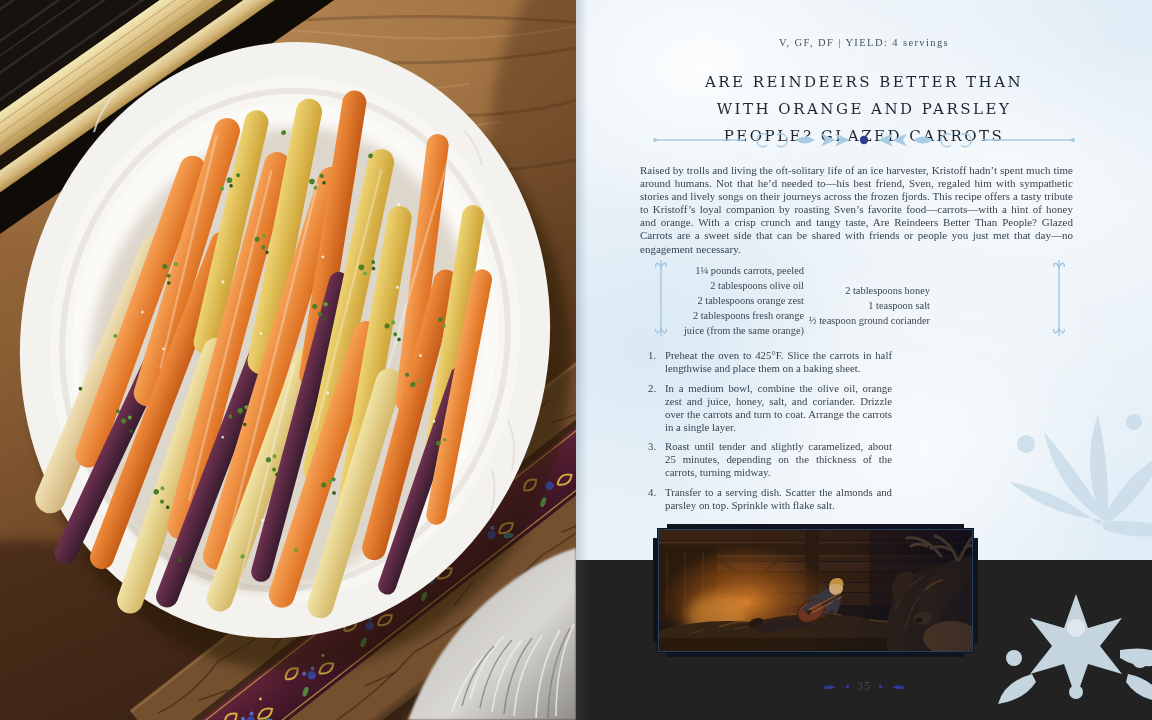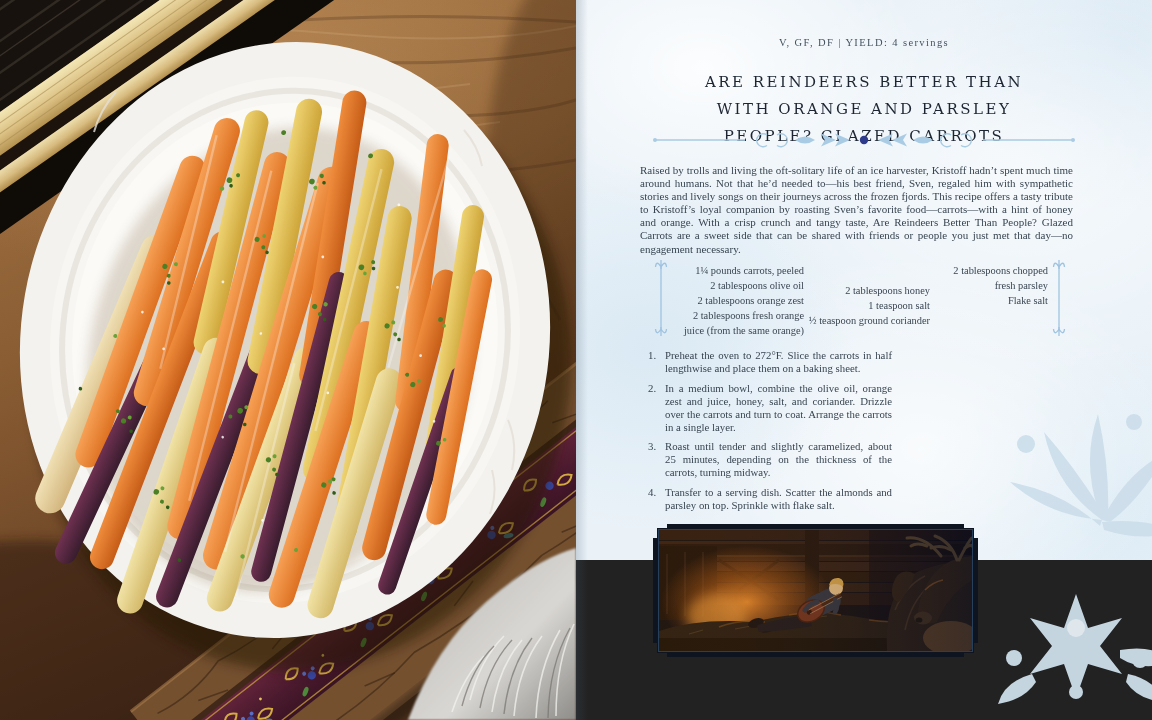--- a/index.html
+++ b/index.html
@@ -451,30 +451,26 @@
         <li>1¼ pounds carrots, peeled</li>
         <li>2 tablespoons olive oil</li>
         <li>2 tablespoons orange zest</li>
         <li>2 tablespoons fresh orange juice (from the same orange)</li>
       </ul>
       <ul class="c2">
         <li>2 tablespoons honey</li>
         <li>1 teaspoon salt</li>
         <li>½ teaspoon ground coriander</li>
       </ul>
-      <ul class="c3">
-        <li>2 tablespoons chopped fresh parsley</li>
-        <li>Flake salt</li>
-      </ul>
     </div>
 
     <ol class="steps">
       <li>
         <span class="n">1.</span>
-        <span class="t">Preheat the oven to 272°F. Slice the carrots in half lengthwise and place them on a baking sheet.</span>
+        <span class="t">Preheat the oven to 425°F. Slice the carrots in half lengthwise and place them on a baking sheet.</span>
       </li>
       <li>
         <span class="n">2.</span>
         <span class="t">In a medium bowl, combine the olive oil, orange zest and juice, honey, salt, and coriander. Drizzle over the carrots and turn to coat. Arrange the carrots in a single layer.</span>
       </li>
       <li>
         <span class="n">3.</span>
         <span class="t">Roast until tender and slightly caramelized, about 25 minutes, depending on the thickness of the carrots, turning midway.</span>
       </li>
       <li>
@@ -554,14 +550,29 @@
                 <path d="M306,18 Q312,14 313,16"></path>
               <path d="M282,26 Q266,6 248,8"></path>
                 <path d="M268,16 Q258,12 252,16"></path>
             </g>
           </g>
           <rect width="313" height="121" fill="url(#grade)"></rect>
         </svg>
       </div>
     </figure>
 
+    <div class="foot">
+      <svg width="15" height="12" viewBox="0 0 15 12">
+        <path d="M1,8 Q1,3 6,5.4 L6,4 L13,6 L6,8.6 L6,7 Q3,9 1,8 Z" fill="#31379b"></path>
+      </svg>
+      <svg width="5" height="5" viewBox="0 0 5 5">
+        <circle cx="2.5" cy="2.5" r="1.7" fill="#31379b"></circle>
+      </svg>
+      <span class="pageno">35</span>
+      <svg width="5" height="5" viewBox="0 0 5 5">
+        <circle cx="2.5" cy="2.5" r="1.7" fill="#31379b"></circle>
+      </svg>
+      <svg width="15" height="12" viewBox="0 0 15 12">
+        <path d="M14,8 Q14,3 9,5.4 L9,4 L2,6 L9,8.6 L9,7 Q12,9 14,8 Z" fill="#31379b"></path>
+      </svg>
+    </div>
   </section>
 </div>
 
 </body></html>

